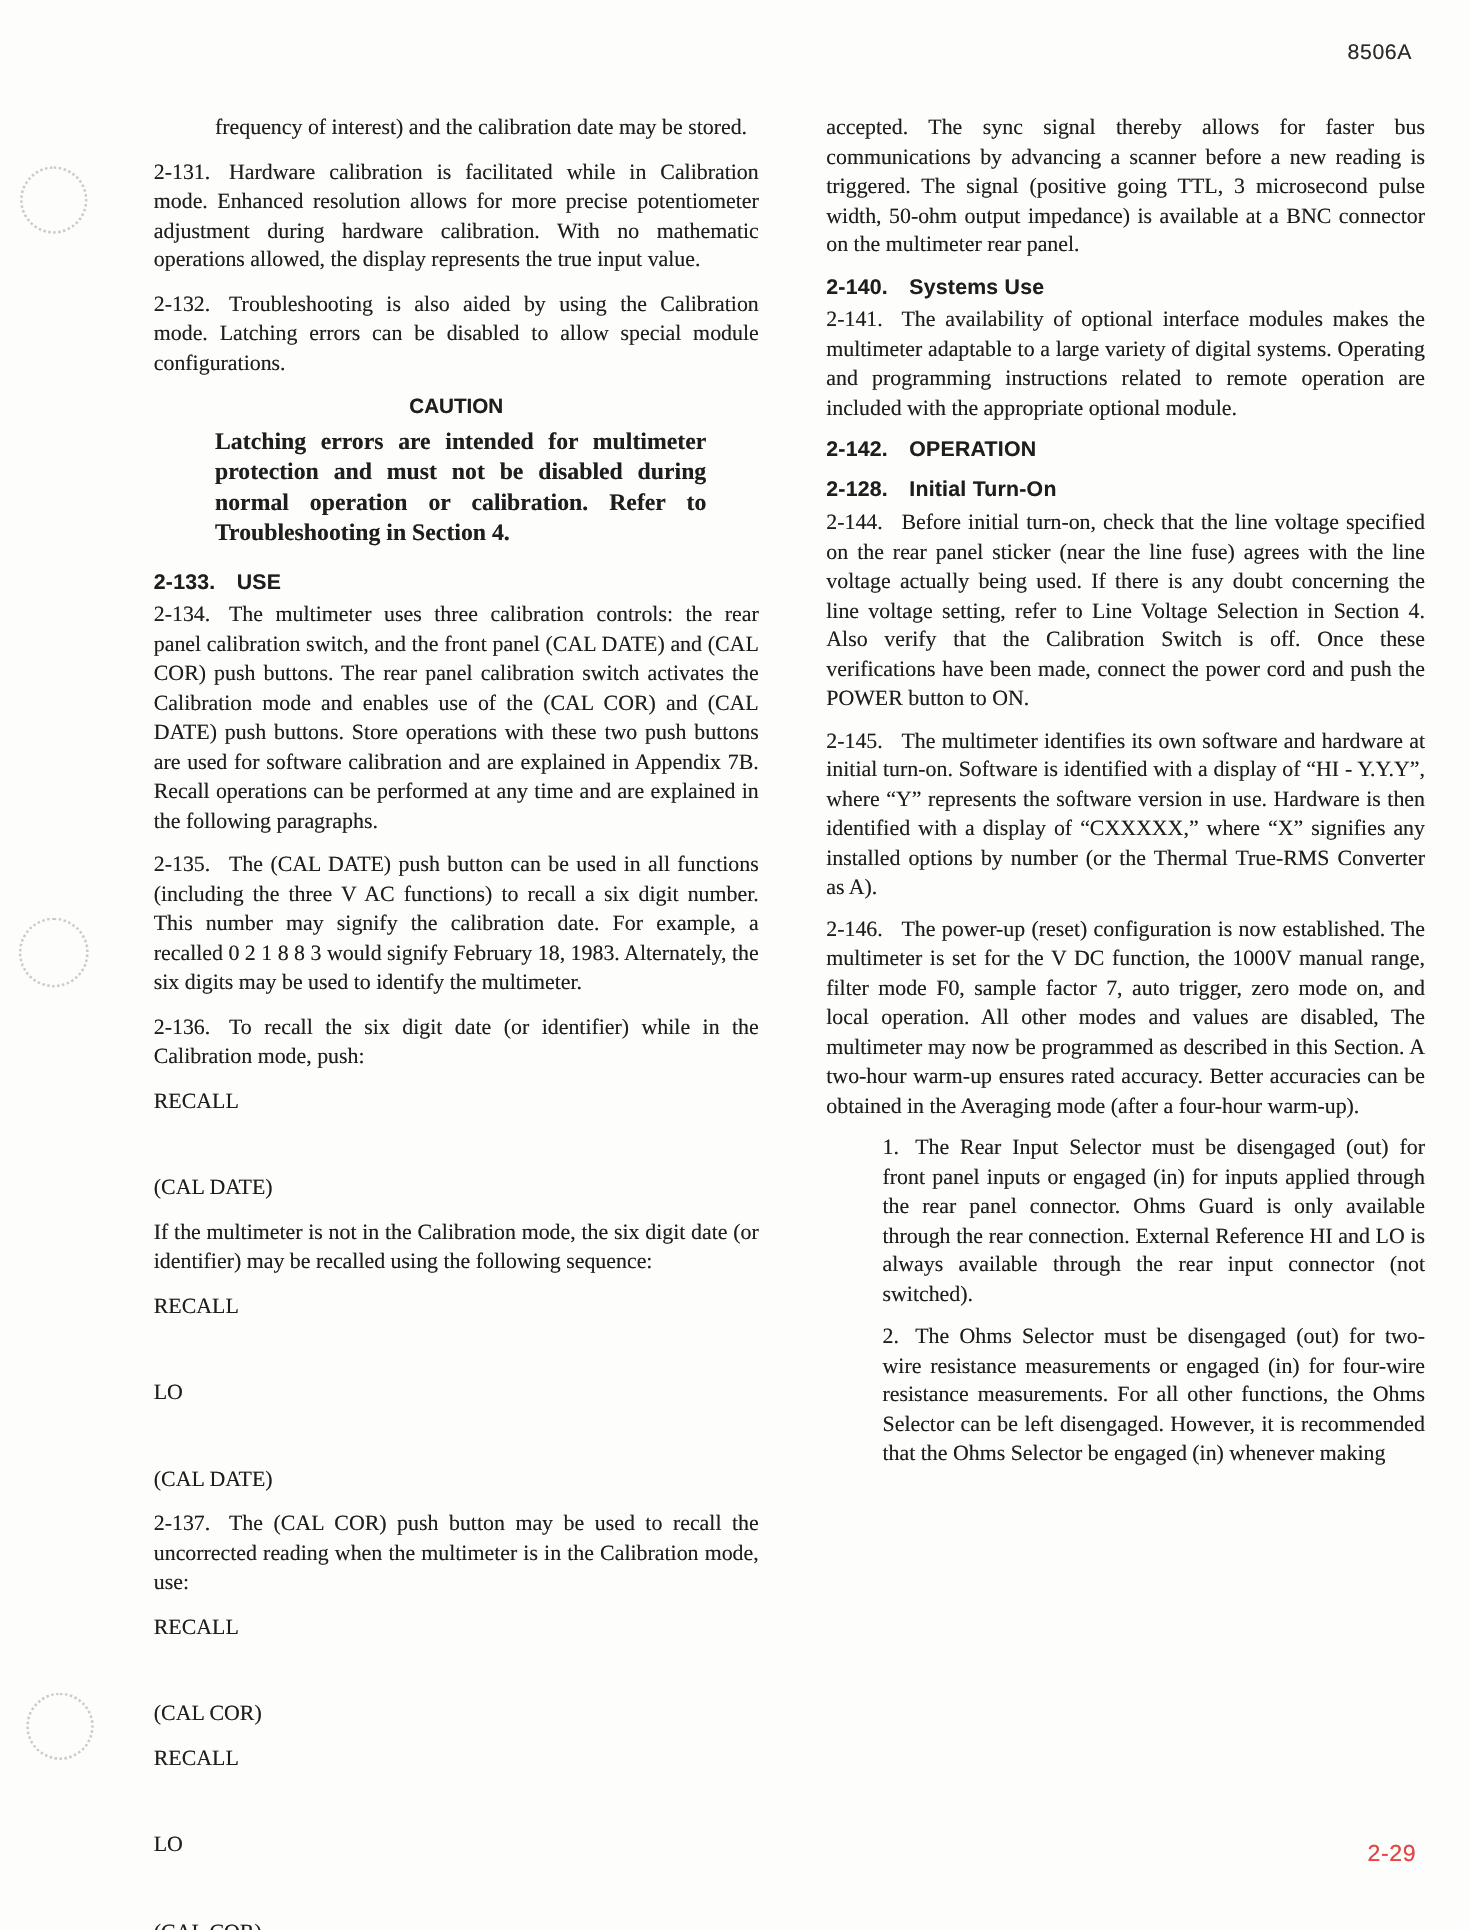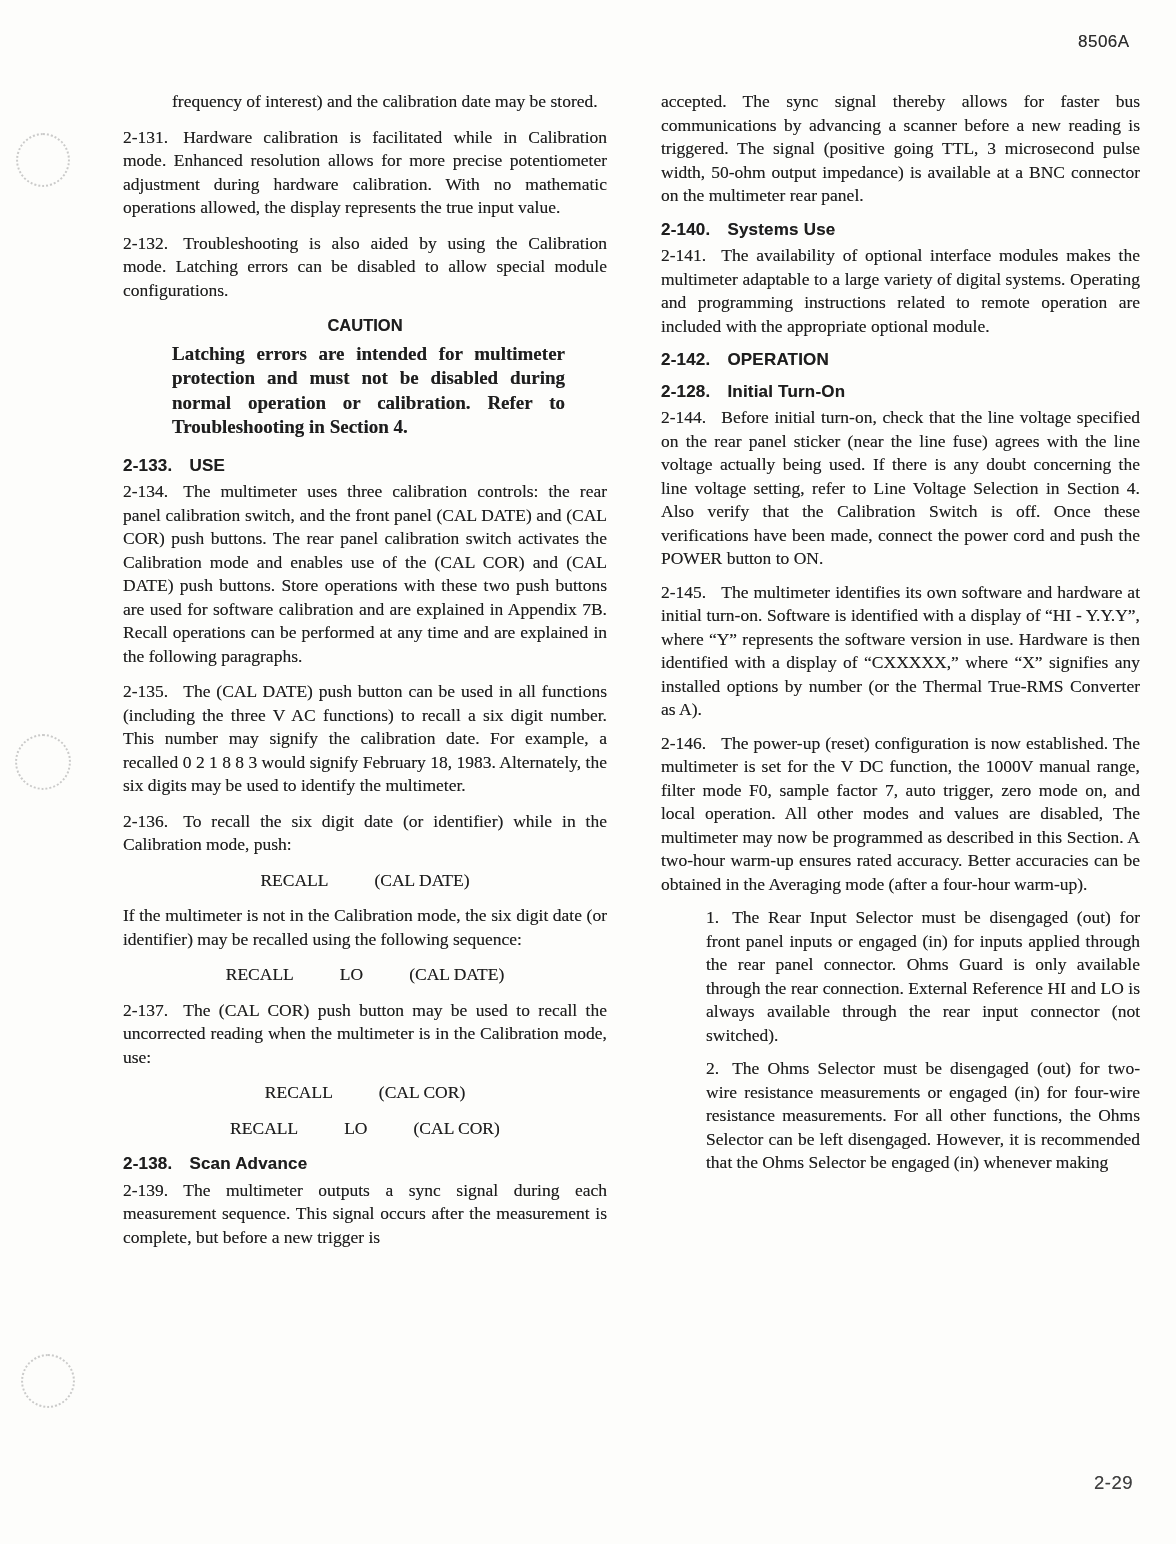--- a/index.html
+++ b/index.html
@@ -32,21 +32,21 @@
     letter-spacing: 0.5px;
     color: #2c2c2c;
   }
   .page-num {
     position: absolute;
     top: 1472px;
     left: 1094px;
     font-family: "Liberation Sans", sans-serif;
     font-size: 18.5px;
     letter-spacing: 0.5px;
-    color: #404040;
+    color: #ef4444;
   }
 
   .col {
     position: absolute;
     top: 90px;
     text-align: justify;
     font-size: 17.5px;
     line-height: 23.5px;
   }
   .col-left  { left: 123px; width: 484px; }
@@ -83,20 +83,21 @@
     line-height: 24.5px;
     padding: 0 42px 0 49px;
     margin-bottom: 14px !important;
   }
 
   .recall {
     display: flex;
     justify-content: center;
     gap: 46px;
     margin: 2px 0 12px;
+    flex-direction: column;
   }
 
   .list-item { padding-left: 45px; }
   .list-item .pnum { margin-right: 13px; }
 </style>
 </head>
 <body>
 
 <div class="page">
   <div class="punch p1"></div>

